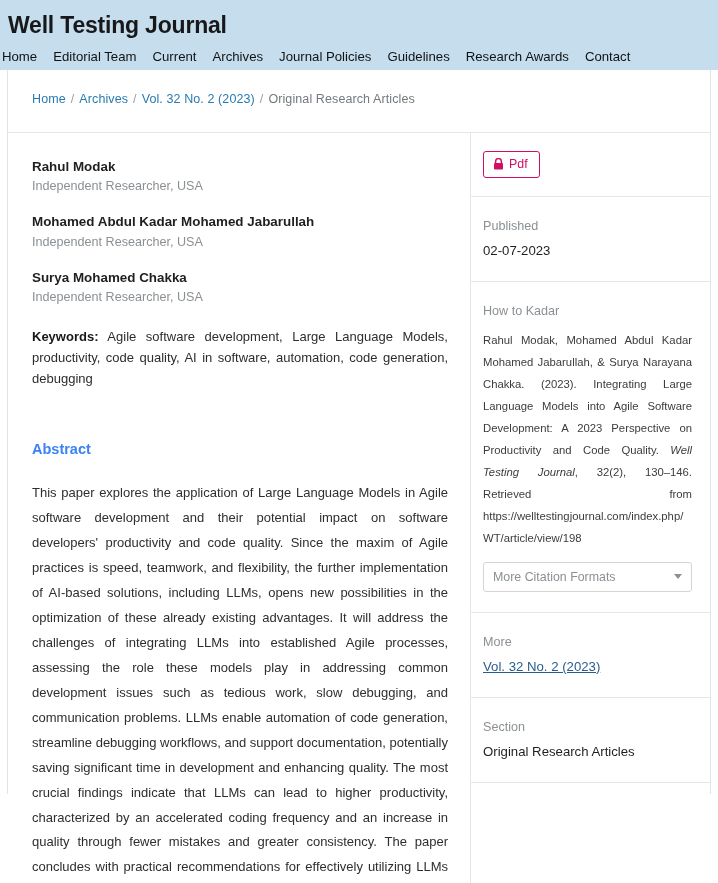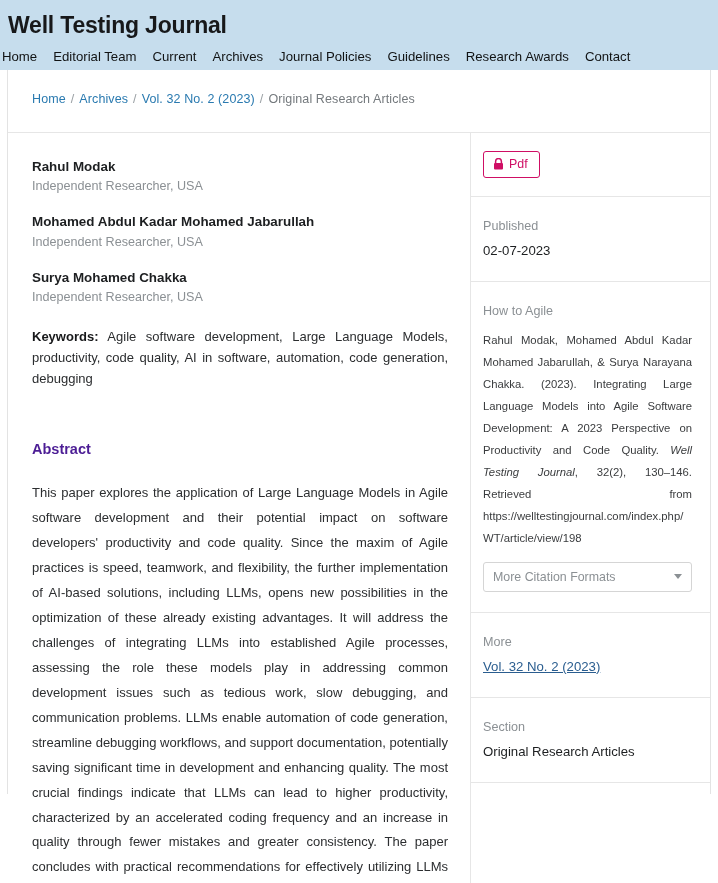--- a/index.html
+++ b/index.html
@@ -123,21 +123,21 @@
     line-height: 1.62;
     text-align: justify;
     color: #2b2d2f;
   }
   .keywords b { color: #17181a; }
 
   .abstract-heading {
     margin-top: 52px;
     font-size: 14.5px;
     font-weight: bold;
-    color: #4c1d95;
+    color: #3b82f6;
   }
   .abstract-body {
     margin-top: 24px;
     font-size: 13px;
     line-height: 1.92;
     text-align: justify;
     color: #2c2e30;
   }
 
   
@@ -277,21 +277,21 @@
           <span>Pdf</span>
         </a>
       </div>
 
       <div class="side-block">
         <div class="side-label">Published</div>
         <div class="side-value">02-07-2023</div>
       </div>
 
       <div class="side-block">
-        <div class="side-label">How to Agile</div>
+        <div class="side-label">How to Kadar</div>
         <div class="cite-text"><span>Rahul Modak, Mohamed Abdul Kadar Mohamed Jabarullah, &amp; Surya Narayana Chakka. (2023). Integrating Large Language Models into Agile Software Development: A 2023 Perspective on Productivity and Code Quality. </span><i>Well Testing Journal</i><span>, 32(2), 130–146. Retrieved from </span><span>https://welltestingjournal.com/index.php/WT/article/view/198</span></div>
         <div class="cite-select">
           <span>More Citation Formats</span>
           <span class="caret"></span>
         </div>
       </div>
 
       <div class="side-block">
         <div class="side-label">More</div>
         <div class="side-value"><a href="#">Vol. 32 No. 2 (2023)</a></div>

